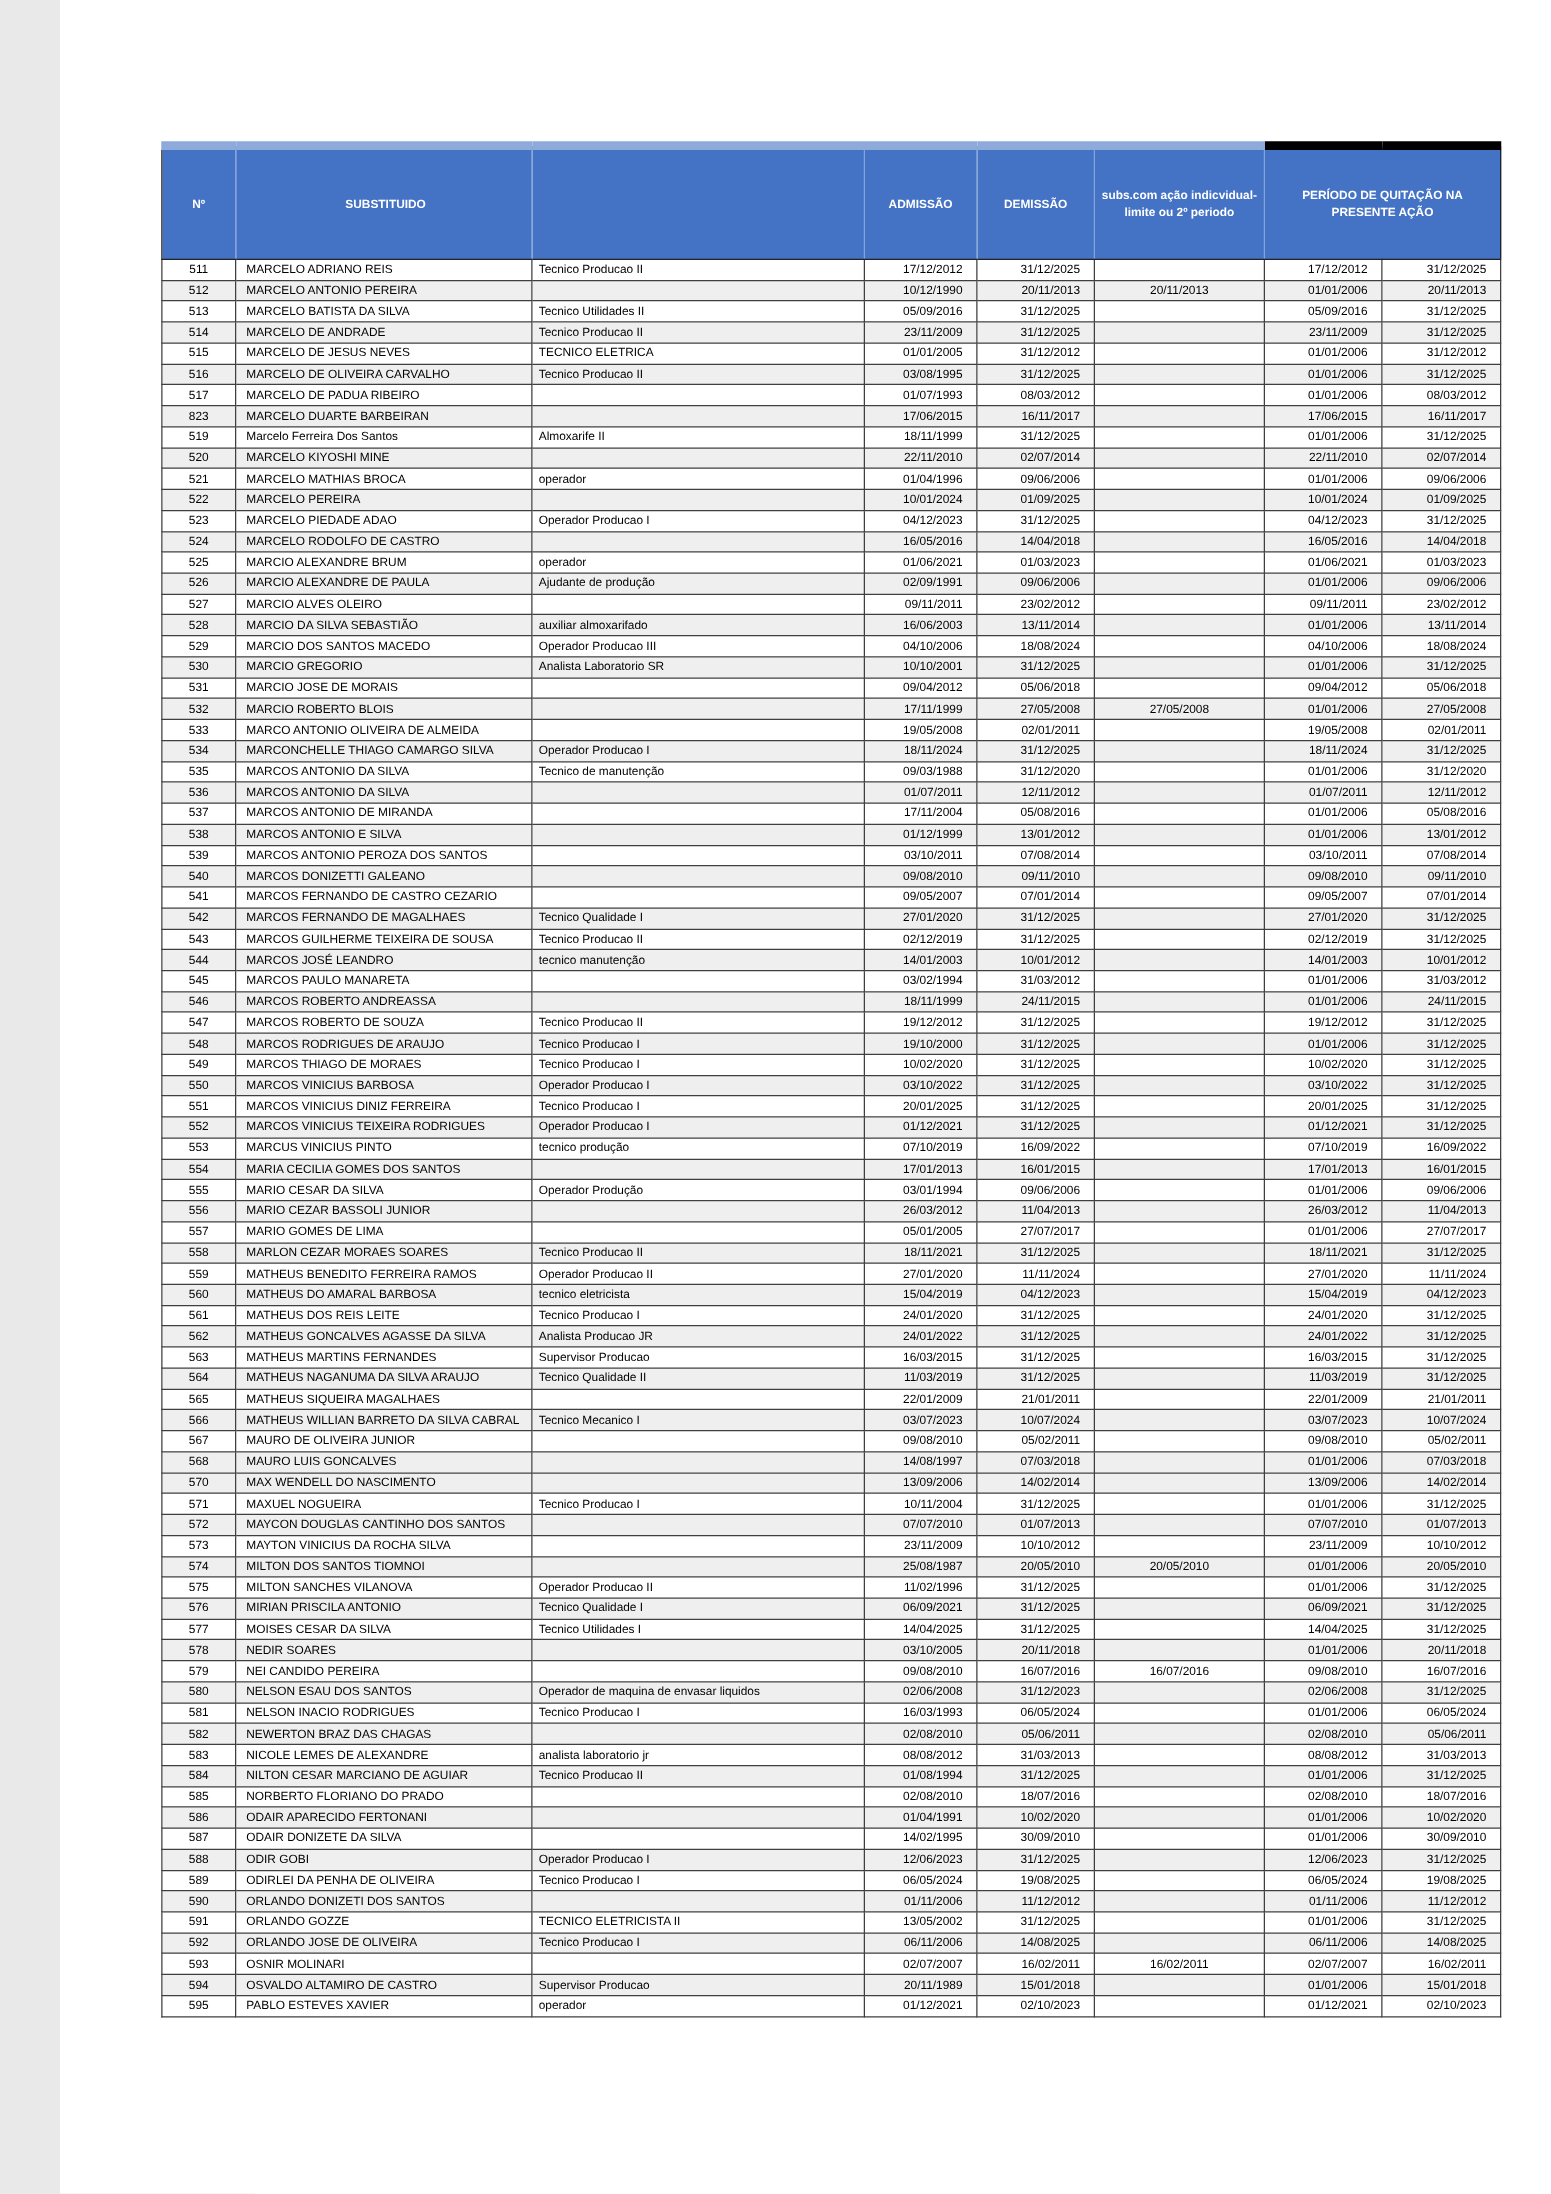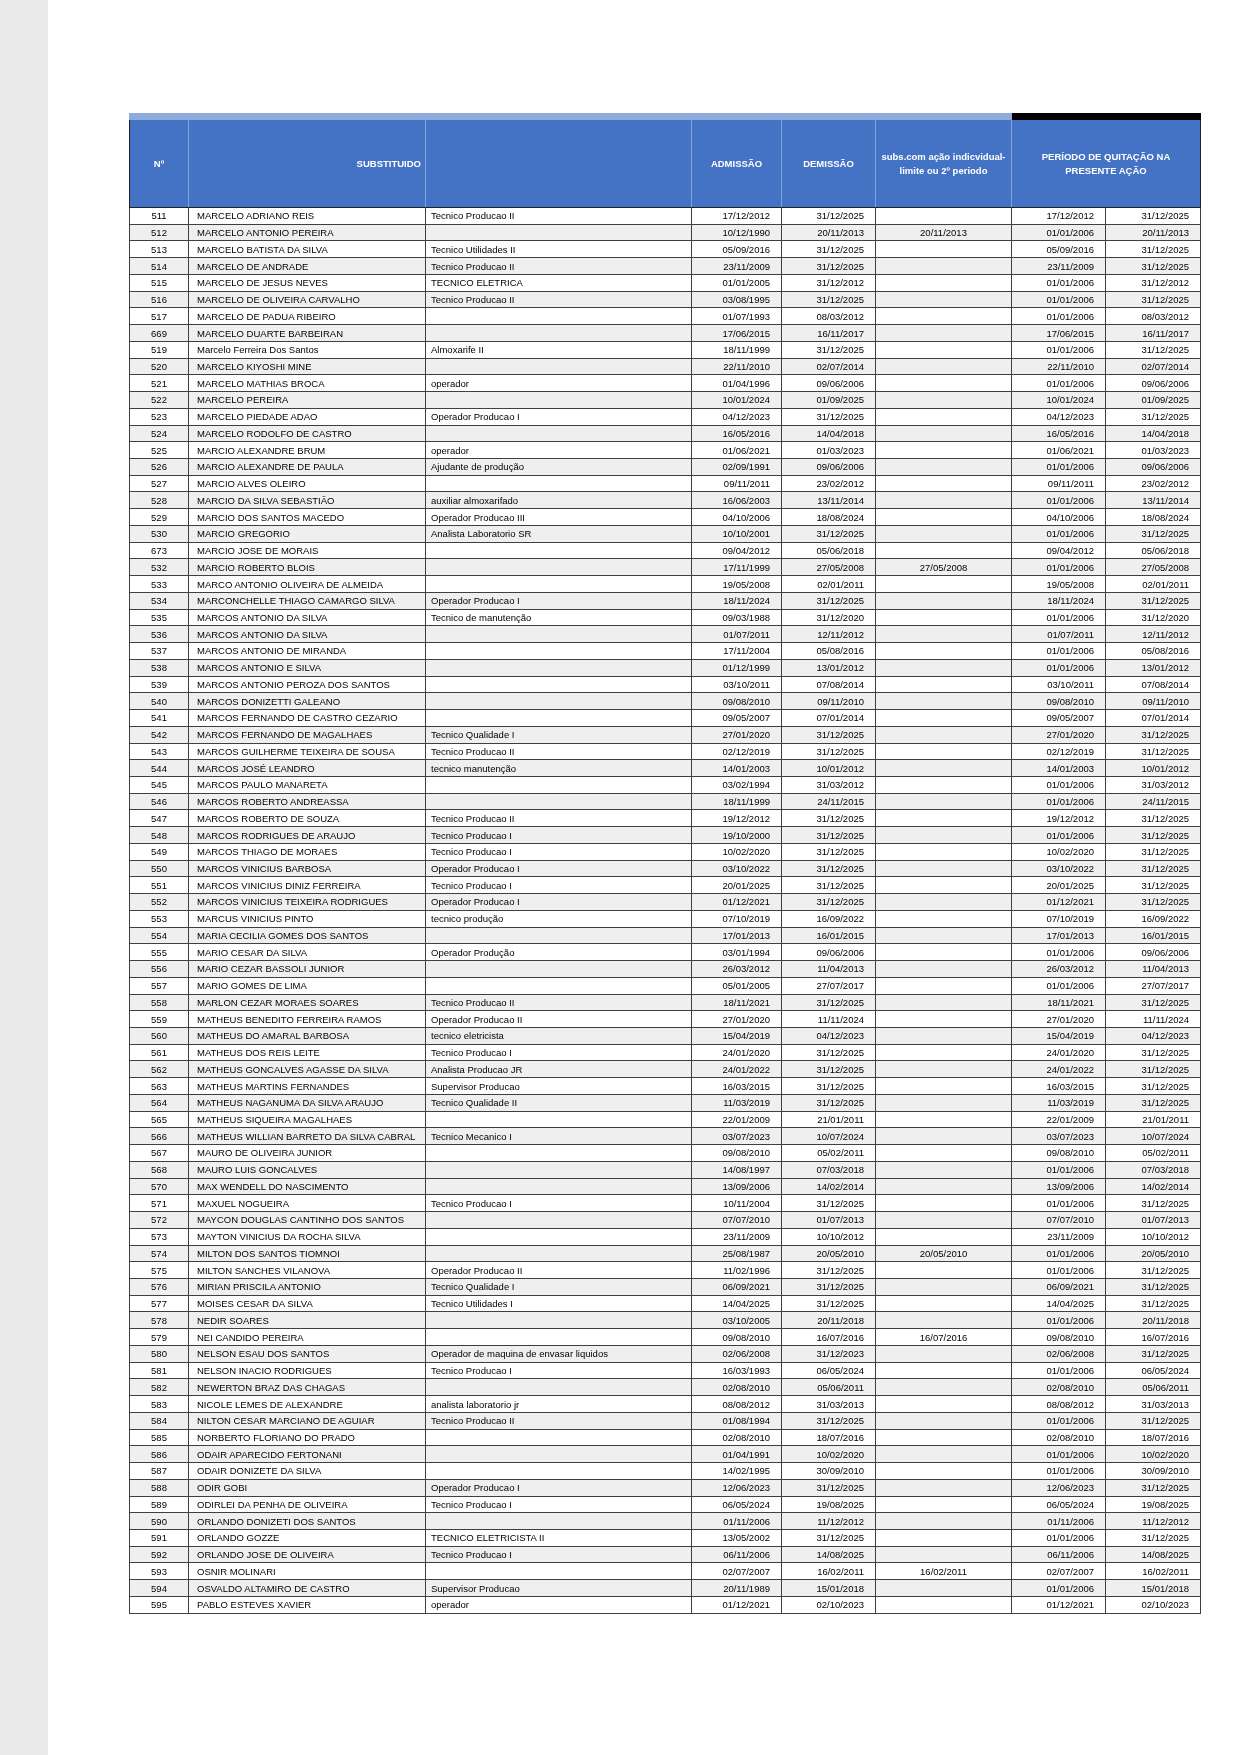--- a/index.html
+++ b/index.html
@@ -39,21 +39,21 @@
     vertical-align:middle;
     border-top:7px solid var(--light-blue-bar);
     border-left:1px solid rgba(255,255,255,0.35);
     border-bottom:1px solid #222222;
     padding:0 4px;
     line-height:1.4;
   }
   thead th:first-child{border-left:1px solid #222222;}
   thead th.c-per{border-top:7px solid var(--black-bar);}
   thead th.c-no{text-align:center;}
-  thead th.c-name{text-align:right;padding-left:7px;}
+  thead th.c-name{text-align:center;padding-left:7px;}
   thead th.c-cargo{text-align:left;}
   thead th.c-adm,thead th.c-dem,thead th.c-subs,thead th.c-per{text-align:center;}
   
   tbody tr{height:16.74px;}
   tbody td{
     font-size:9.5px;
     color:var(--text-color);
     border:1px solid var(--grid-line);
     padding:0;
     vertical-align:middle;
@@ -160,21 +160,21 @@
           <td class="c-no">517</td>
           <td class="c-name">MARCELO DE PADUA RIBEIRO</td>
           <td class="c-cargo"></td>
           <td class="c-adm">01/07/1993</td>
           <td class="c-dem">08/03/2012</td>
           <td class="c-subs"></td>
           <td class="c-q1">01/01/2006</td>
           <td class="c-q2">08/03/2012</td>
         </tr>
         <tr class="alt">
-          <td class="c-no">669</td>
+          <td class="c-no">823</td>
           <td class="c-name">MARCELO DUARTE BARBEIRAN</td>
           <td class="c-cargo"></td>
           <td class="c-adm">17/06/2015</td>
           <td class="c-dem">16/11/2017</td>
           <td class="c-subs"></td>
           <td class="c-q1">17/06/2015</td>
           <td class="c-q2">16/11/2017</td>
         </tr>
         <tr>
           <td class="c-no">519</td>
@@ -290,21 +290,21 @@
           <td class="c-no">530</td>
           <td class="c-name">MARCIO GREGORIO</td>
           <td class="c-cargo">Analista Laboratorio SR</td>
           <td class="c-adm">10/10/2001</td>
           <td class="c-dem">31/12/2025</td>
           <td class="c-subs"></td>
           <td class="c-q1">01/01/2006</td>
           <td class="c-q2">31/12/2025</td>
         </tr>
         <tr>
-          <td class="c-no">673</td>
+          <td class="c-no">531</td>
           <td class="c-name">MARCIO JOSE DE MORAIS</td>
           <td class="c-cargo"></td>
           <td class="c-adm">09/04/2012</td>
           <td class="c-dem">05/06/2018</td>
           <td class="c-subs"></td>
           <td class="c-q1">09/04/2012</td>
           <td class="c-q2">05/06/2018</td>
         </tr>
         <tr class="alt">
           <td class="c-no">532</td>

